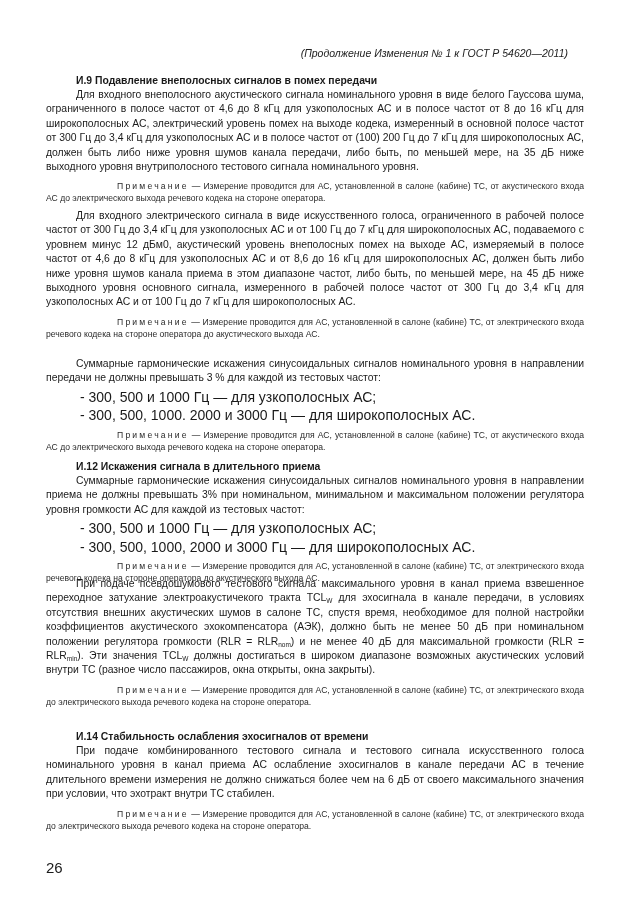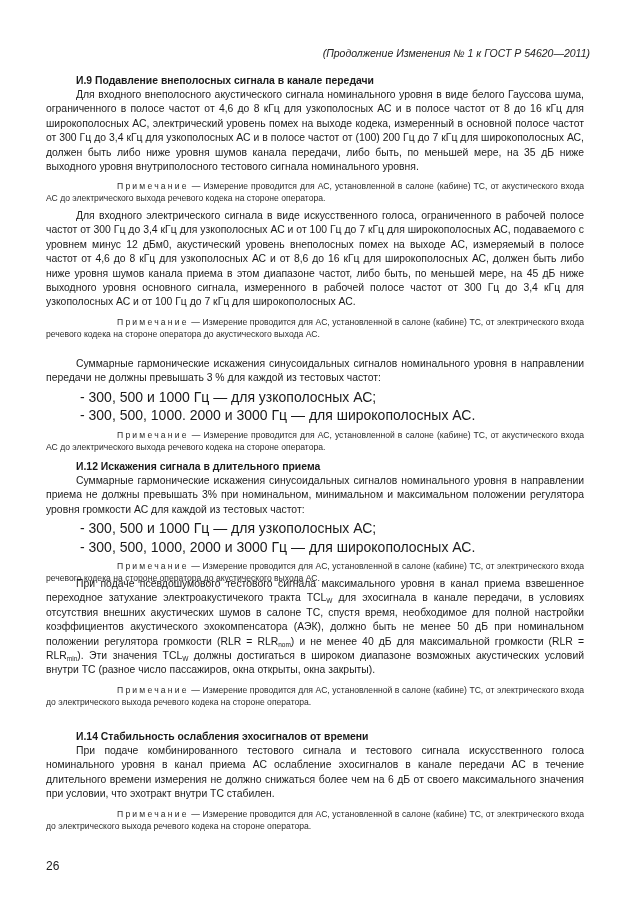--- a/index.html
+++ b/index.html
@@ -1,34 +1,34 @@
 <!DOCTYPE html>
 <html><head>
 <meta charset="utf-8">
 <style>
   html, body { margin: 0; padding: 0; background: #ffffff; }
   body { width: 630px; height: 913px; position: relative; overflow: hidden;
          font-family: "Liberation Sans", sans-serif; color: #1a1a1a; }
-  .header { position: absolute; top: 47px; right: 40px; font-size: 10.5px; font-style: italic; color: #222; white-space: nowrap; }
+  .header { position: absolute; top: 47px; right: 62px; font-size: 10.5px; font-style: italic; color: #222; white-space: nowrap; }
   .section { position: absolute; left: 46px; width: 538px; }
   h3 { margin: 0; font-size: 10.4px; font-weight: bold; padding-left: 30px; line-height: 14px; }
   p.body { margin: 0; font-size: 10.4px; line-height: 14.4px; text-align: justify; text-indent: 30px; }
   p.li { margin: 4px; font-size: 14px; line-height: 14.4px; padding-left: 30px; }
   p.note { margin: 6px 0 0 0; font-size: 8.6px; line-height: 12px; text-align: justify; text-indent: 30px; color: #2a2a2a; }
   .note-label { letter-spacing: 2.2px; padding-left: 41px; }
   sub { font-size: 6.5px; vertical-align: -2px; line-height: 0; }
-  .pagenum { position: absolute; left: 46px; top: 859px; font-size: 12px; text-align: right; }
+  .pagenum { position: absolute; left: 46px; top: 859px; font-size: 15px; text-align: right; }
 </style>
 </head>
 <body>
 
 <div class="header">(Продолжение Изменения № 1 к ГОСТ Р 54620—2011)</div>
 
 <div class="section" style="top:74px">
-  <h3>И.9 Подавление внеполосных сигнала в канале передачи</h3>
+  <h3>И.9 Подавление внеполосных сигналов в помех передачи</h3>
   <p class="body">Для входного внеполосного акустического сигнала номинального уровня в виде белого Гауссова шума, ограниченного в полосе частот от 4,6 до 8 кГц для узкополосных АС и в полосе частот от 8 до 16 кГц для широкополосных АС, электрический уровень помех на выходе кодека, измеренный в основной полосе частот от 300 Гц до 3,4 кГц для узкополосных АС и в полосе частот от (100) 200 Гц до 7 кГц для широкополосных АС, должен быть либо ниже уровня шумов канала передачи, либо быть, по меньшей мере, на 35 дБ ниже выходного уровня внутриполосного тестового сигнала номинального уровня.</p>
   <p class="note"><span class="note-label">Примечание</span><span> — Измерение проводится для АС, установленной в салоне (кабине) ТС, от акустического входа АС до электрического выхода речевого кодека на стороне оператора.</span></p>
 </div>
 
 <div class="section" style="top:209px">
   <p class="body">Для входного электрического сигнала в виде искусственного голоса, ограниченного в рабочей полосе частот от 300 Гц до 3,4 кГц для узкополосных АС и от 100 Гц до 7 кГц для широкополосных АС, подаваемого с уровнем минус 12 дБм0, акустический уровень внеполосных помех на выходе АС, измеряемый в полосе частот от 4,6 до 8 кГц для узкополосных АС и от 8,6 до 16 кГц для широкополосных АС, должен быть либо ниже уровня шумов канала приема в этом диапазоне частот, либо быть, по меньшей мере, на 45 дБ ниже выходного уровня основного сигнала, измеренного в рабочей полосе частот от 300 Гц до 3,4 кГц для узкополосных АС и от 100 Гц до 7 кГц для широкополосных АС.</p>
   <p class="note"><span class="note-label">Примечание</span><span> — Измерение проводится для АС, установленной в салоне (кабине) ТС, от электрического входа речевого кодека на стороне оператора до акустического выхода АС.</span></p>
 </div>
 
 <div class="section" style="top:357px">

